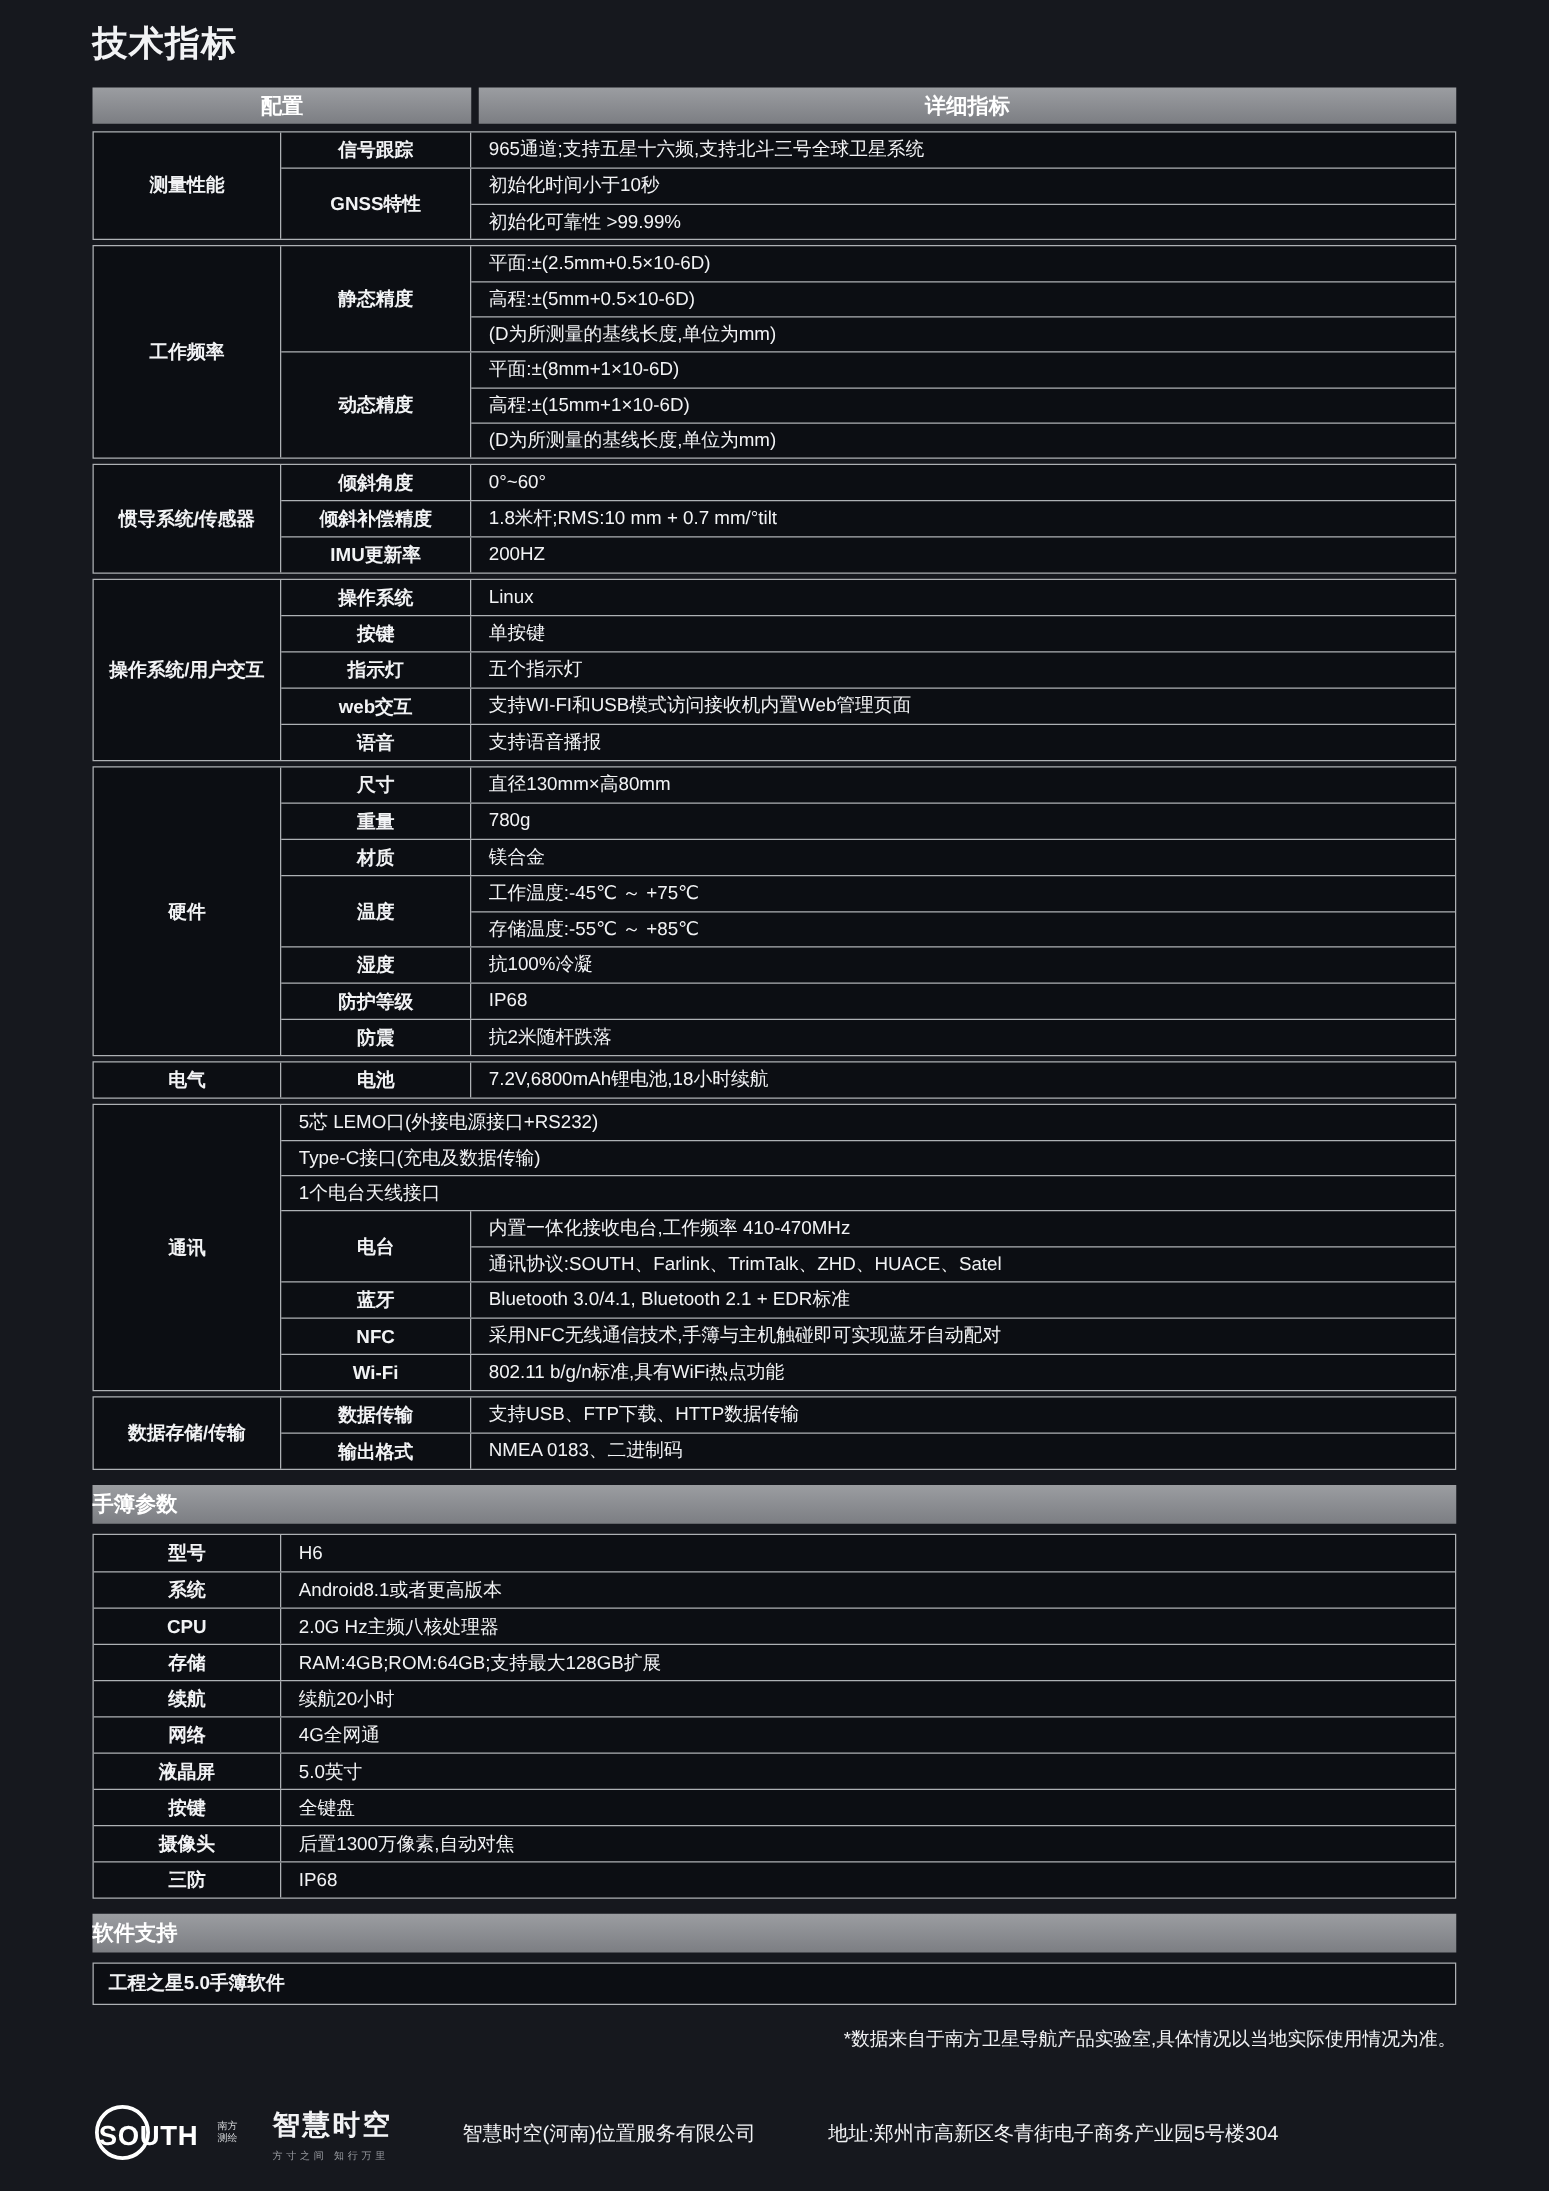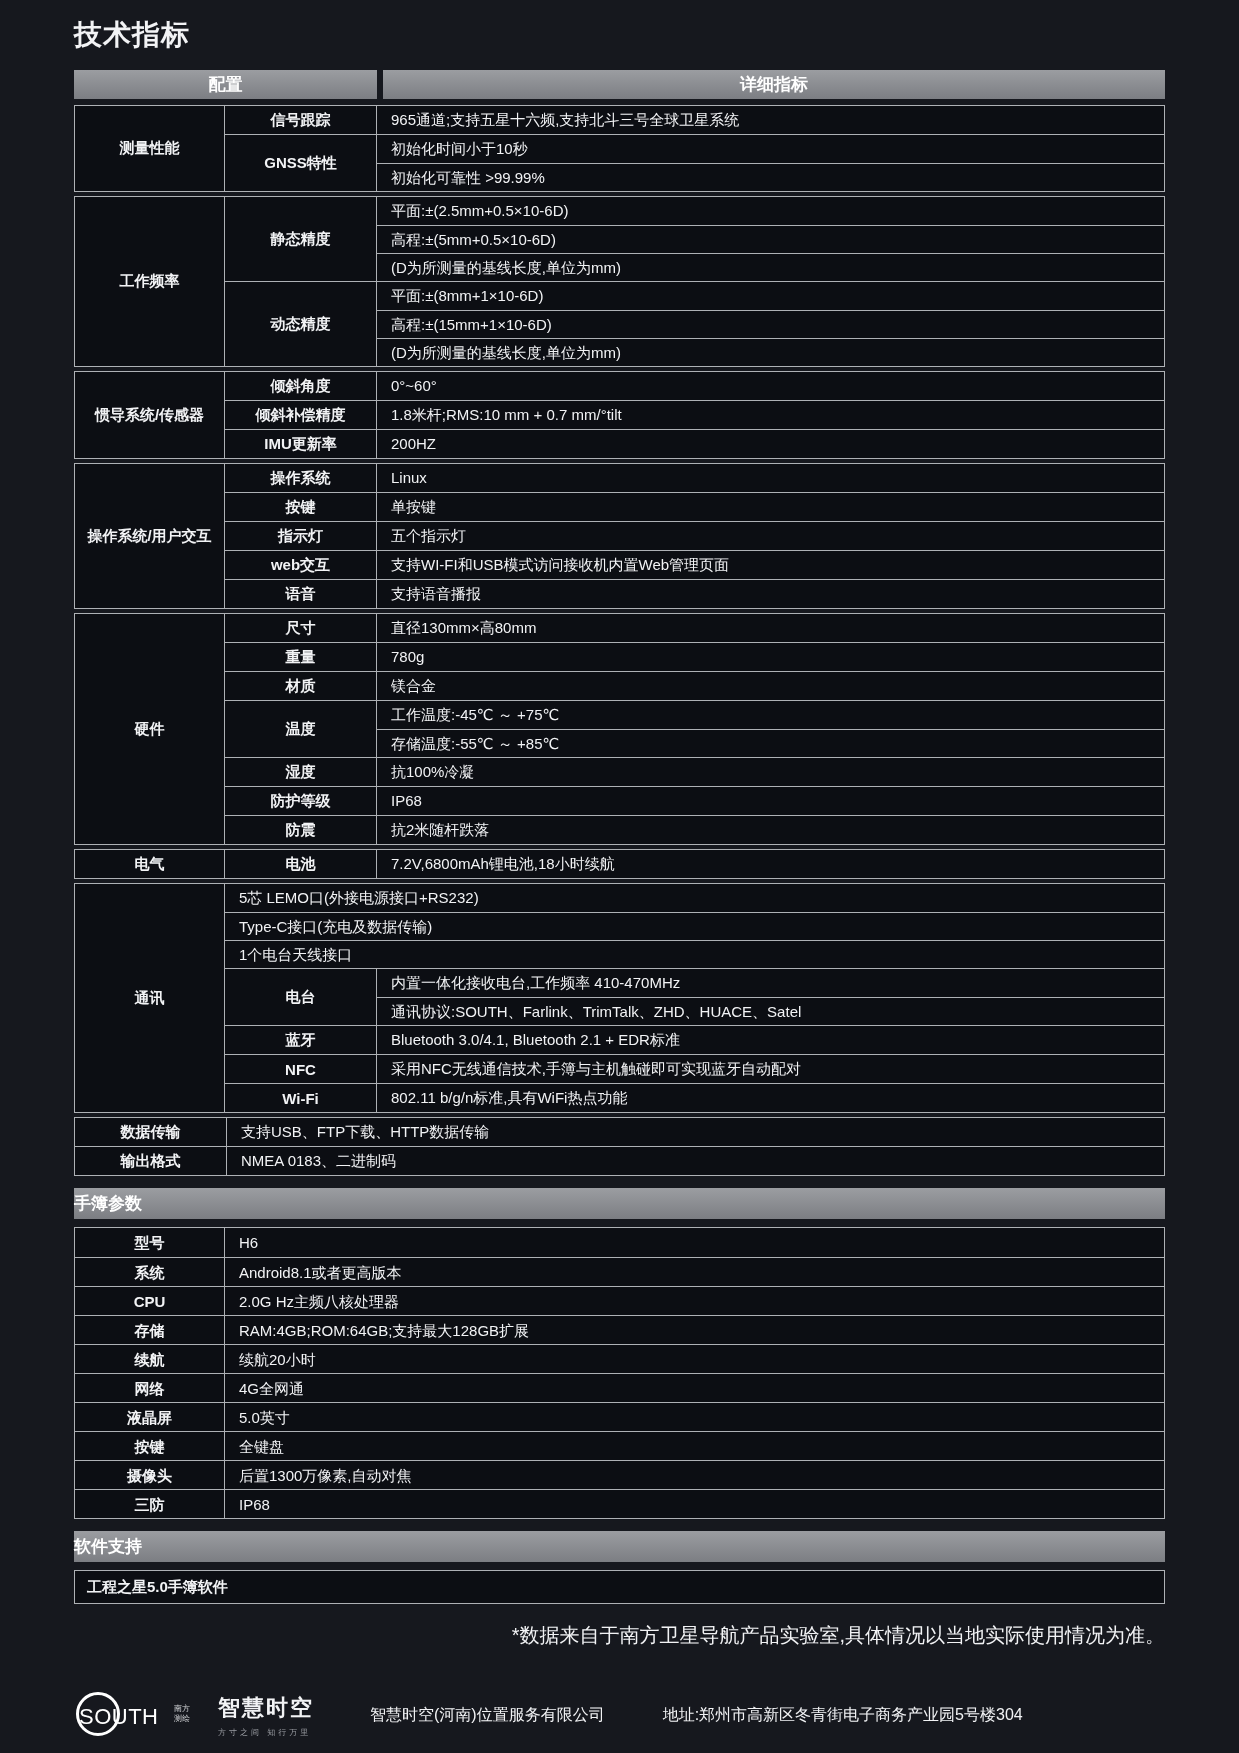--- a/index.html
+++ b/index.html
@@ -44,26 +44,26 @@
   
   .hbox{border:1px solid var(--border);background:var(--cell-bg);}
   .hrow{display:flex;height:29px;line-height:29px;}
   .hrow + .hrow{border-top:1px solid var(--border);}
   .hlabel{width:150px;text-align:center;font-weight:bold;font-size:15px;border-right:1px solid var(--border);}
   .hval{flex:1;padding-left:14px;font-size:15px;white-space:nowrap;overflow:hidden;}
   
   .sbox{border:1px solid var(--border);background:var(--cell-bg);margin-top:4px;}
   .srow{height:32px;line-height:32px;padding-left:12px;font-weight:bold;font-size:15px;}
   
-  .footnote{text-align:right;font-size:20px;margin-top:18px;color:var(--text);}
+  .footnote{text-align:right;font-size:15px;margin-top:18px;color:var(--text);}
   
   .footer{display:flex;align-items:center;margin-top:40px;}
   .south-logo{position:relative;width:122px;height:52px;flex:none;}
   .south-circle{position:absolute;left:2px;top:3px;width:44px;height:44px;border:3px solid #fff;border-radius:50%;}
-  .south-word{position:absolute;left:5px;top:15px;font-weight:normal;font-size:22px;letter-spacing:0.5px;color:#fff;}
+  .south-word{position:absolute;left:5px;top:15px;font-weight:bold;font-size:22px;letter-spacing:0.5px;color:#fff;}
   .south-sub{position:absolute;left:100px;top:15px;font-size:8px;line-height:10px;color:#d5d7da;}
   .brand-block{margin-left:22px;flex:none;}
   .brand{font-weight:bold;font-size:22px;letter-spacing:2px;}
   .brand-tagline{font-size:8px;letter-spacing:3px;color:var(--muted);margin-top:4px;}
   .company{margin-left:56px;font-size:16px;flex:none;}
   .address{margin-left:58px;font-size:16px;flex:none;}
 </style>
 </head>
 <body>
 
@@ -264,20 +264,21 @@
           </div>
           <div class="gitem">
             <div class="ilabel">Wi-Fi</div>
             <div class="ivals">
               <div class="ival">802.11 b/g/n标准,具有WiFi热点功能</div>
             </div>
           </div>
         </div>
       </div>
       <div class="group">
+        <div class="gname">数据存储/传输</div>
         <div class="gitems">
           <div class="gitem">
             <div class="ilabel">数据传输</div>
             <div class="ivals">
               <div class="ival">支持USB、FTP下载、HTTP数据传输</div>
             </div>
           </div>
           <div class="gitem">
             <div class="ilabel">输出格式</div>
             <div class="ivals">

